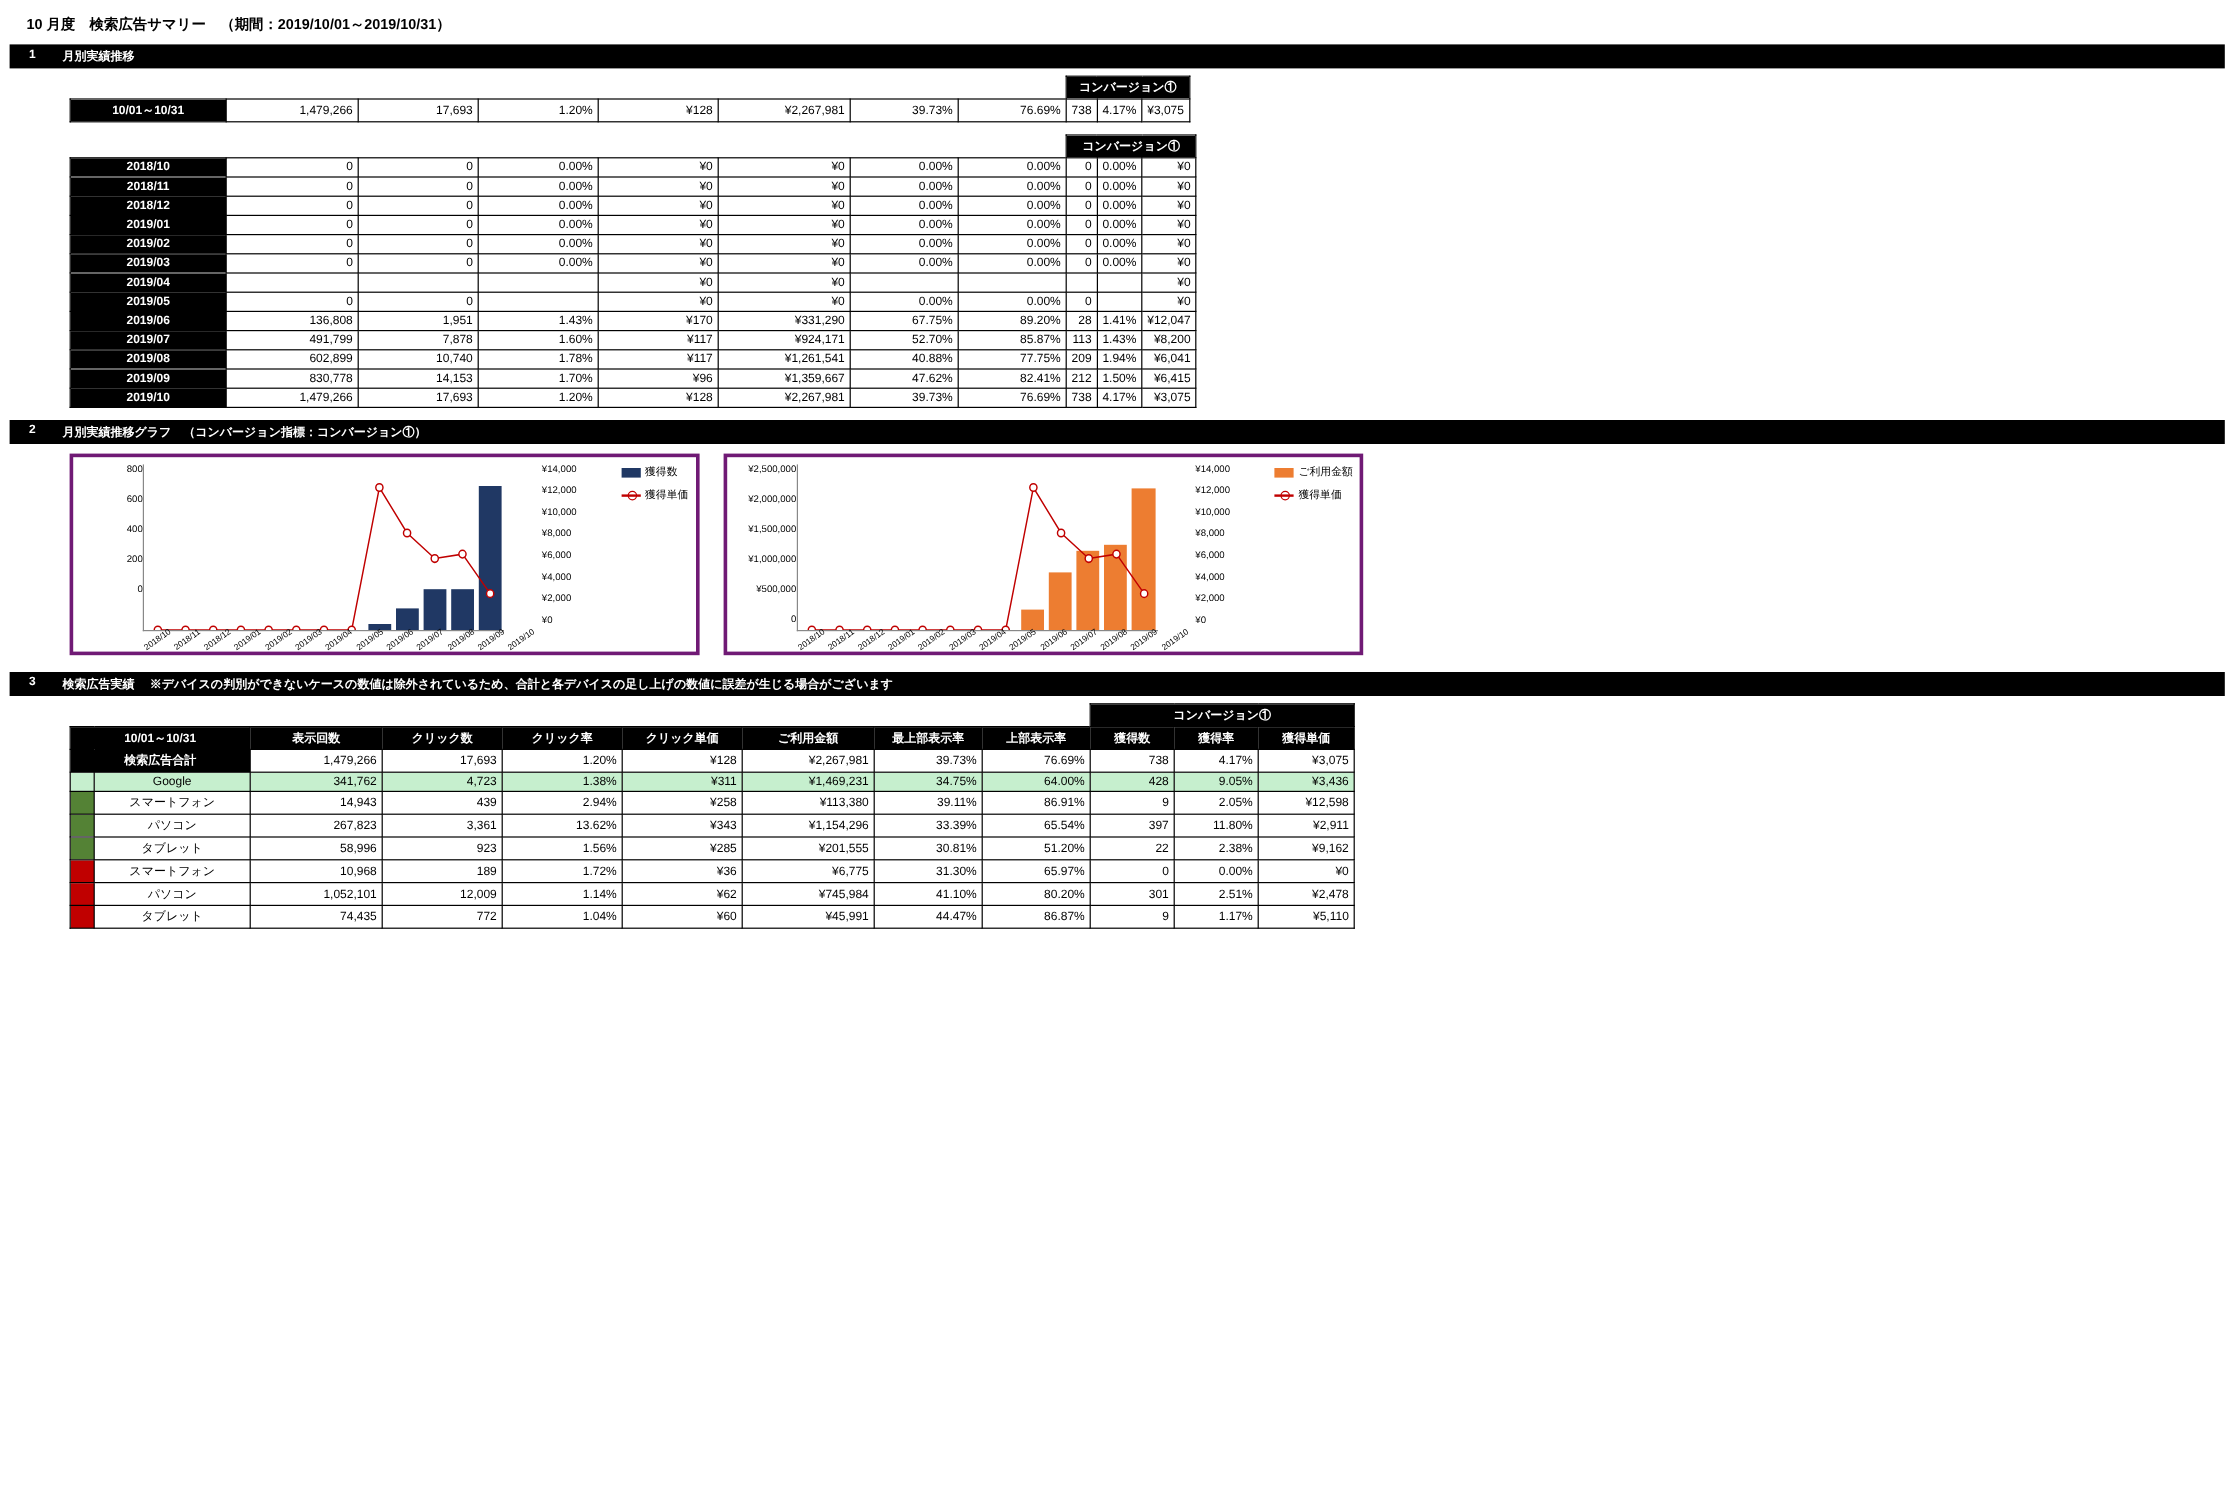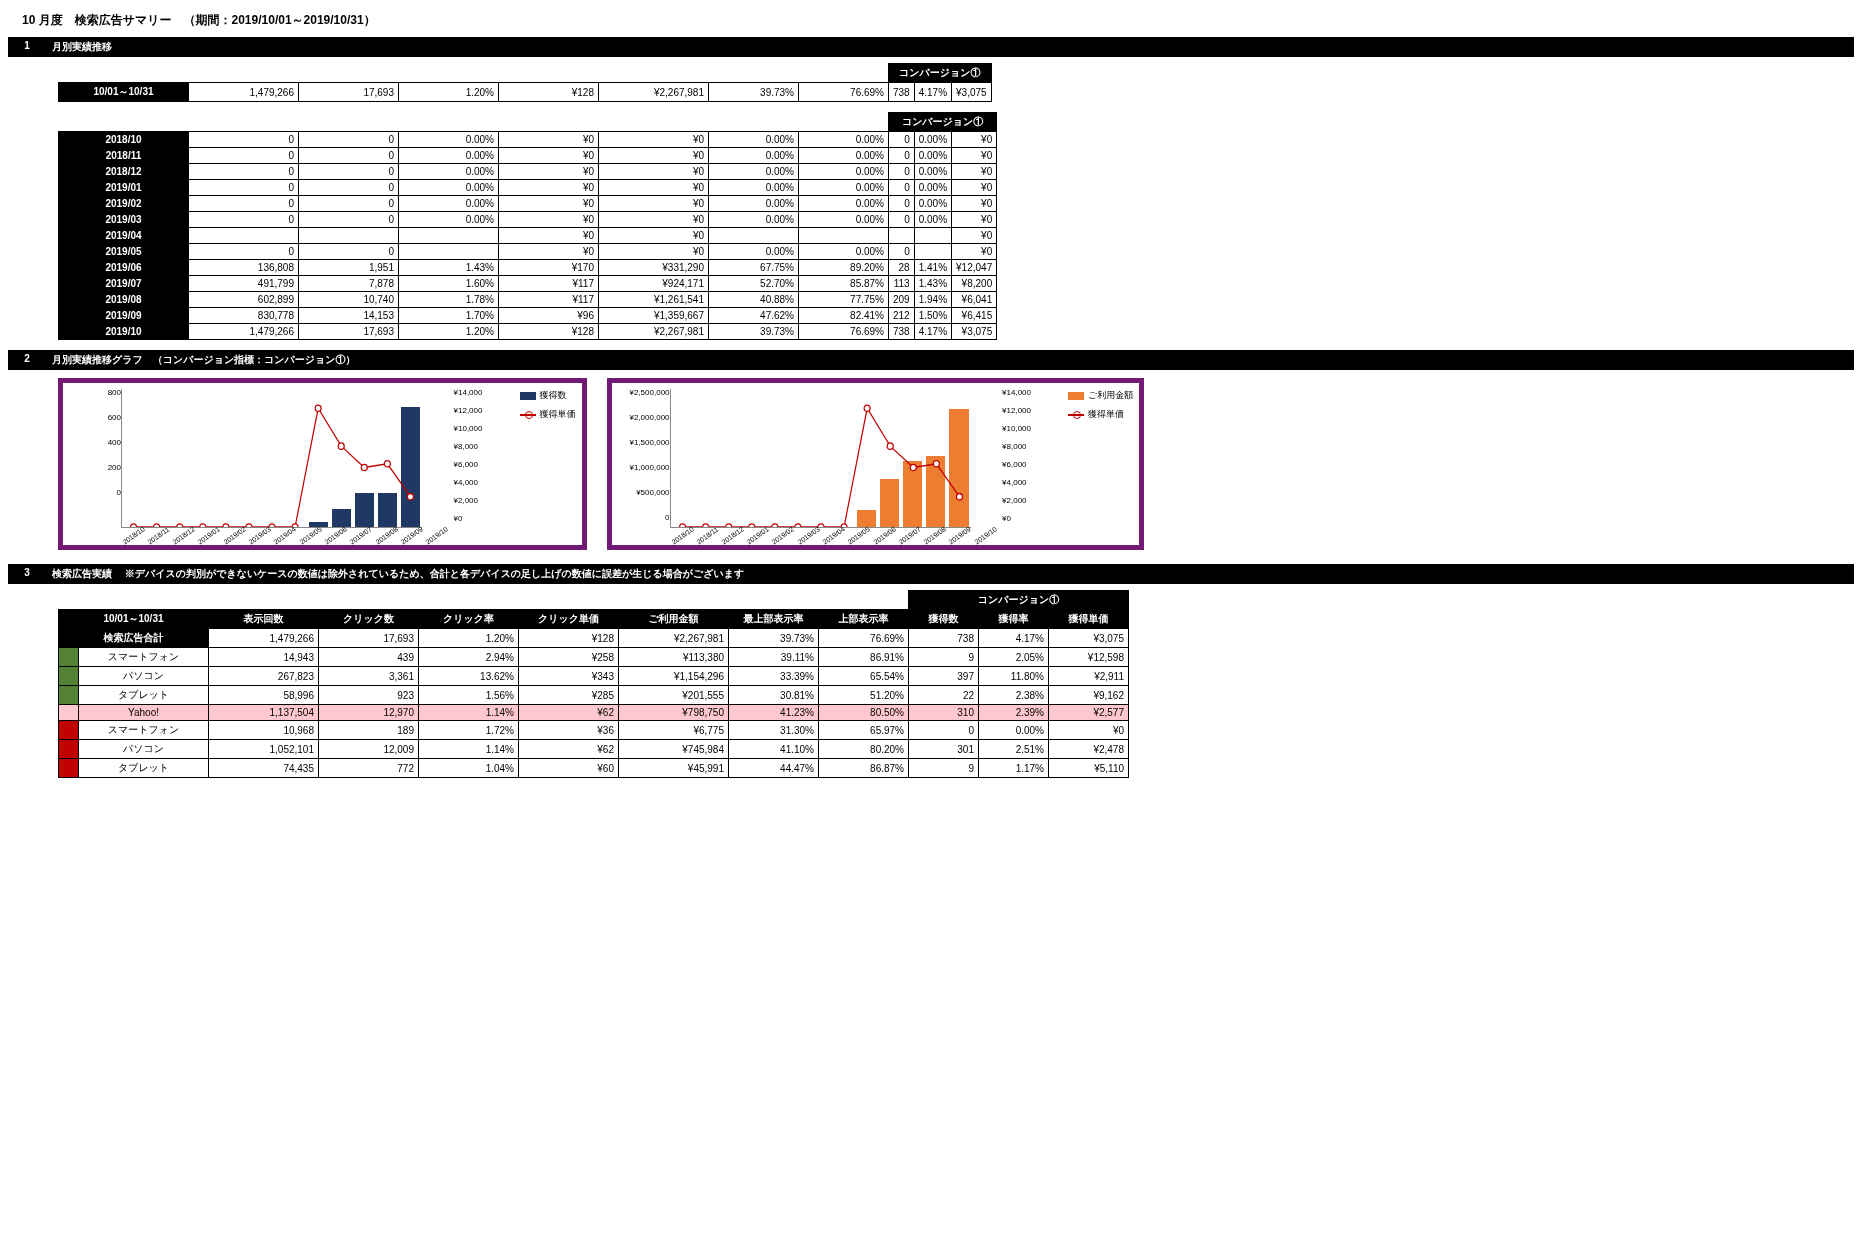--- a/index.html
+++ b/index.html
@@ -12,21 +12,21 @@
 th,td{border:1px solid #000;padding:2px 4px;height:16px;box-sizing:border-box;overflow:hidden;white-space:nowrap}
 th{background:#000;color:#fff;text-align:center;font-weight:bold}
 td.num{text-align:right}
 td.rowhdr{background:#000;color:#fff;text-align:center;font-weight:bold}
 td.blank{background:#fff}
 tr.google td{background:#c6efce}
 tr.yahoo td{background:#ffc7ce}
 td.green-bar{background:#548235}
 td.red-bar{background:#c00000}
 .charts{display:flex;gap:20px;margin:8px 0 14px 50px}
-.chart{border:5px solid #701a75;padding:6px;display:flex}
+.chart{border:3px solid #701a75;padding:6px;display:flex}
 .legend{font-size:9px;margin-left:14px}
 .lg-swatch{display:inline-block;width:16px;height:8px;vertical-align:middle;margin-right:4px}
 .lg-line{display:inline-block;width:16px;height:2px;background:#c00000;vertical-align:middle;margin-right:4px;position:relative}
 .lg-line::before{content:'';position:absolute;left:5px;top:-3px;width:6px;height:6px;border:1px solid #c00000;border-radius:50%}
 .y-axis{width:52px;font-size:8px;text-align:right}
 .y-axis div{height:25px;line-height:1;margin:0}
 .y-axis-right{width:52px;font-size:8px;text-align:left;padding-left:4px}
 .y-axis-right div{height:18px;line-height:1}
 .plot-area{position:relative;flex:1;height:130px;border-left:1px solid #888;border-bottom:1px solid #888}
 .bars{position:absolute;bottom:0;left:0;right:0;display:flex;align-items:flex-end;height:100%}
@@ -459,20 +459,34 @@
           <td class="num">17,693</td>
           <td class="num">1.20%</td>
           <td class="num">¥128</td>
           <td class="num">¥2,267,981</td>
           <td class="num">39.73%</td>
           <td class="num">76.69%</td>
           <td class="num">738</td>
           <td class="num">4.17%</td>
           <td class="num">¥3,075</td>
         </tr>
+        <tr class="google">
+          <td class="green-bar"></td>
+          <td class="" style="text-align:center;">Google</td>
+          <td class="num">341,762</td>
+          <td class="num">4,723</td>
+          <td class="num">1.38%</td>
+          <td class="num">¥311</td>
+          <td class="num">¥1,469,231</td>
+          <td class="num">34.75%</td>
+          <td class="num">64.00%</td>
+          <td class="num">428</td>
+          <td class="num">9.05%</td>
+          <td class="num">¥3,436</td>
+        </tr>
         <tr class="">
           <td class="green-bar"></td>
           <td class="" style="text-align:center;">スマートフォン</td>
           <td class="num">14,943</td>
           <td class="num">439</td>
           <td class="num">2.94%</td>
           <td class="num">¥258</td>
           <td class="num">¥113,380</td>
           <td class="num">39.11%</td>
           <td class="num">86.91%</td>
@@ -501,34 +515,20 @@
           <td class="num">923</td>
           <td class="num">1.56%</td>
           <td class="num">¥285</td>
           <td class="num">¥201,555</td>
           <td class="num">30.81%</td>
           <td class="num">51.20%</td>
           <td class="num">22</td>
           <td class="num">2.38%</td>
           <td class="num">¥9,162</td>
         </tr>
-        <tr class="yahoo">
-          <td class="red-bar"></td>
-          <td class="" style="text-align:center;">Yahoo!</td>
-          <td class="num">1,137,504</td>
-          <td class="num">12,970</td>
-          <td class="num">1.14%</td>
-          <td class="num">¥62</td>
-          <td class="num">¥798,750</td>
-          <td class="num">41.23%</td>
-          <td class="num">80.50%</td>
-          <td class="num">310</td>
-          <td class="num">2.39%</td>
-          <td class="num">¥2,577</td>
-        </tr>
         <tr class="">
           <td class="red-bar"></td>
           <td class="" style="text-align:center;">スマートフォン</td>
           <td class="num">10,968</td>
           <td class="num">189</td>
           <td class="num">1.72%</td>
           <td class="num">¥36</td>
           <td class="num">¥6,775</td>
           <td class="num">31.30%</td>
           <td class="num">65.97%</td>

